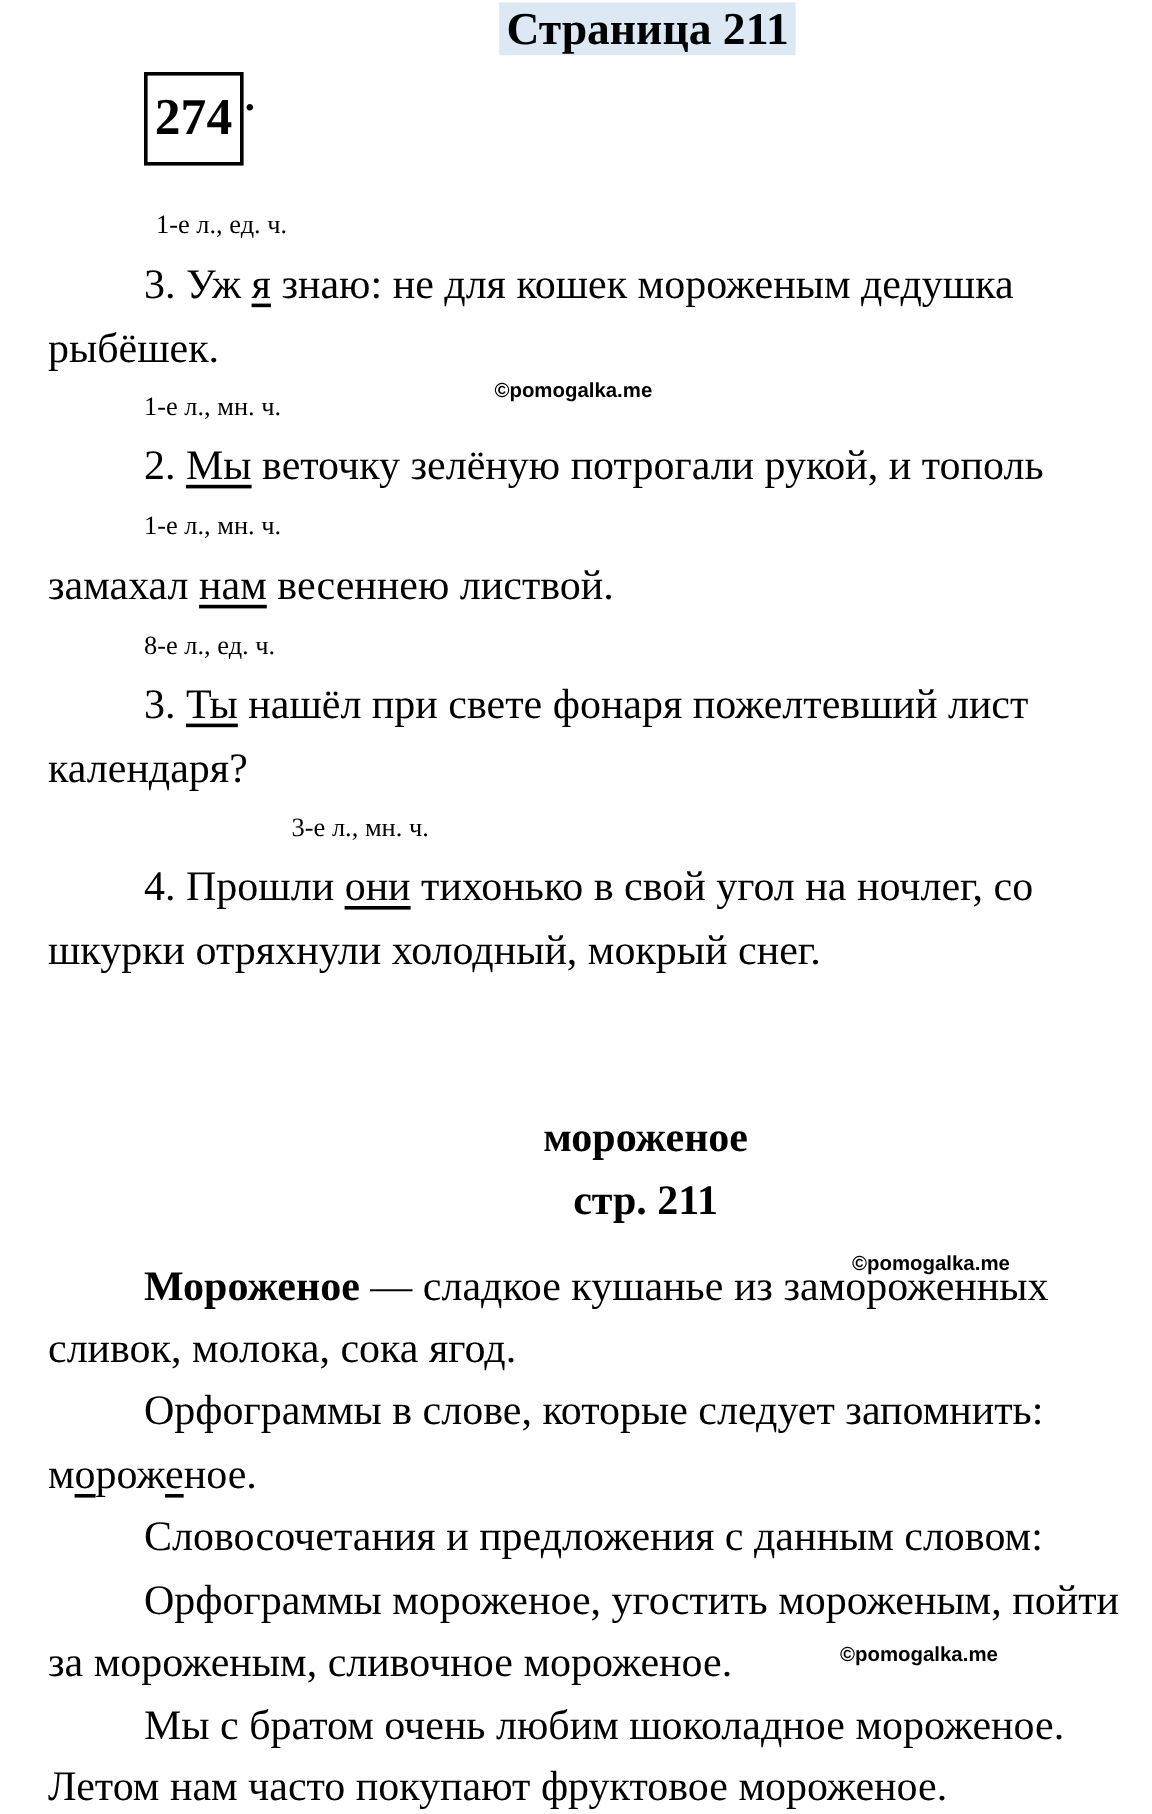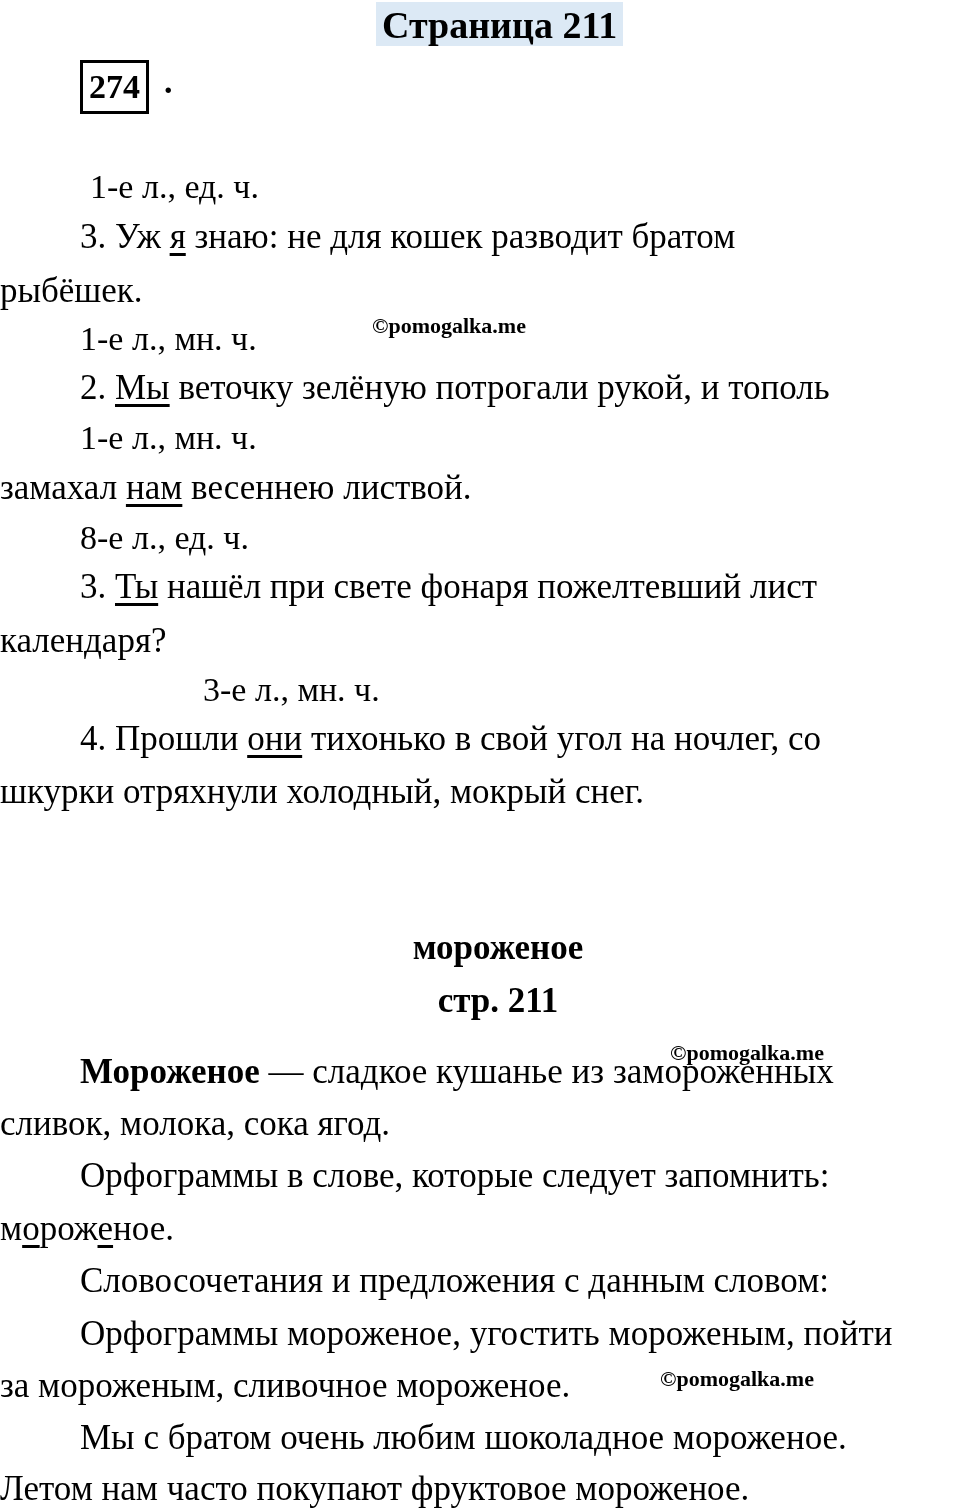--- a/index.html
+++ b/index.html
@@ -1,44 +1,44 @@
 <!DOCTYPE html>
 <html><head>
 <meta charset="utf-8">
 <style>
   html, body { margin: 0; padding: 0; background: #ffffff; }
   body {
     width: 960px; height: 1512px; position: relative; overflow: hidden;
     font-family: "Liberation Serif", serif; color: #000;
   }
-  .abs { position: absolute; white-space: nowrap; }
+  .abs { position: absolute; white-space: nowrap; margin-left: 40px; }
   .title {
     left: 376px; top: 2px; height: 44px; padding: 0 6px;
     background: #dce9f5; font-weight: bold; font-size: 38px; line-height: 46px;
   }
   .task-num {
-    left: 80px; top: 60px; border: 3px solid #000; padding: 4px 6px;
-    font-weight: bold; font-size: 34px; line-height: 40px;
+    left: 80px; top: 60px; border: 3px solid #000; padding: 16px 6px;
+    font-weight: bold; font-size: 43px; line-height: 40px;
   }
   .task-dot { left: 164px; top: 62px; font-weight: bold; font-size: 34px; line-height: 40px; }
-  .note { font-size: 34px; line-height: 34px; }
+  .note { font-size: 22px; line-height: 34px; }
   .txt { font-size: 35px; line-height: 40px; }
   u { text-decoration: underline; text-decoration-thickness: 3px; text-underline-offset: 5px; }
-  .wm { font-family: Liberation Serif, serif; font-weight: bold; font-size: 22px; line-height: 20px; }
+  .wm { font-family: Liberation Sans, sans-serif; font-weight: bold; font-size: 17px; line-height: 20px; }
   .center { left: 0; width: 996px; text-align: center; font-weight: bold; font-size: 35px; line-height: 40px; }
 </style>
 </head>
 <body>
 
 <div class="abs title">Страница 211</div>
 <div class="abs task-num">274</div>
 <div class="abs task-dot">.</div>
 
 <div class="abs note" style="left:90px;top:170px">1-е л., ед. ч.</div>
-<div class="abs txt" style="left:80px;top:217px"><span>3. Уж </span><u>я</u><span> знаю: не для кошек разводит братом</span></div>
+<div class="abs txt" style="left:80px;top:217px"><span>3. Уж </span><u>я</u><span> знаю: не для кошек мороженым дедушка</span></div>
 <div class="abs txt" style="left:0;top:271px">рыбёшек.</div>
 
 <div class="abs note" style="left:80px;top:322px">1-е л., мн. ч.</div>
 <div class="abs wm" style="left:372px;top:316px">©pomogalka.me</div>
 <div class="abs txt" style="left:80px;top:368px"><span>2. </span><u>Мы</u><span> веточку зелёную потрогали рукой, и тополь</span></div>
 <div class="abs note" style="left:80px;top:421px">1-е л., мн. ч.</div>
 <div class="abs txt" style="left:0;top:468px"><span>замахал </span><u>нам</u><span> весеннею листвой.</span></div>
 
 <div class="abs note" style="left:80px;top:521px">8-е л., ед. ч.</div>
 <div class="abs txt" style="left:80px;top:567px"><span>3. </span><u>Ты</u><span> нашёл при свете фонаря пожелтевший лист</span></div>

